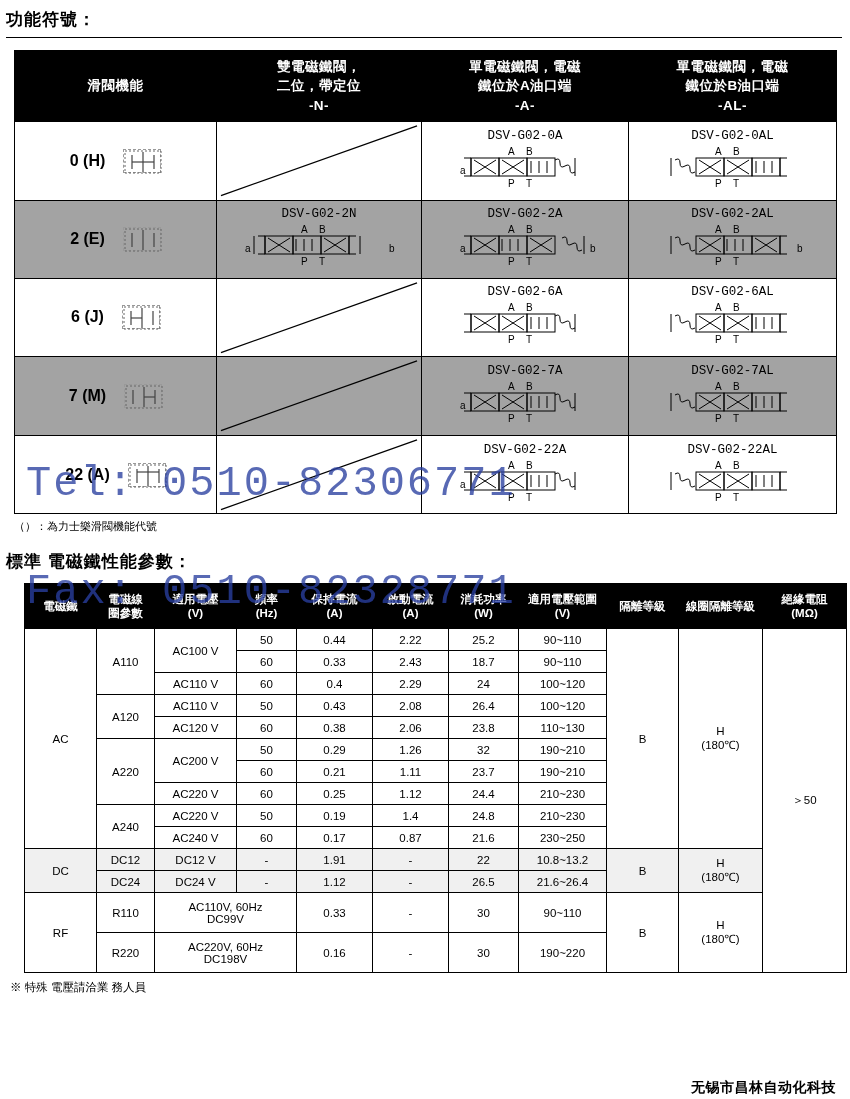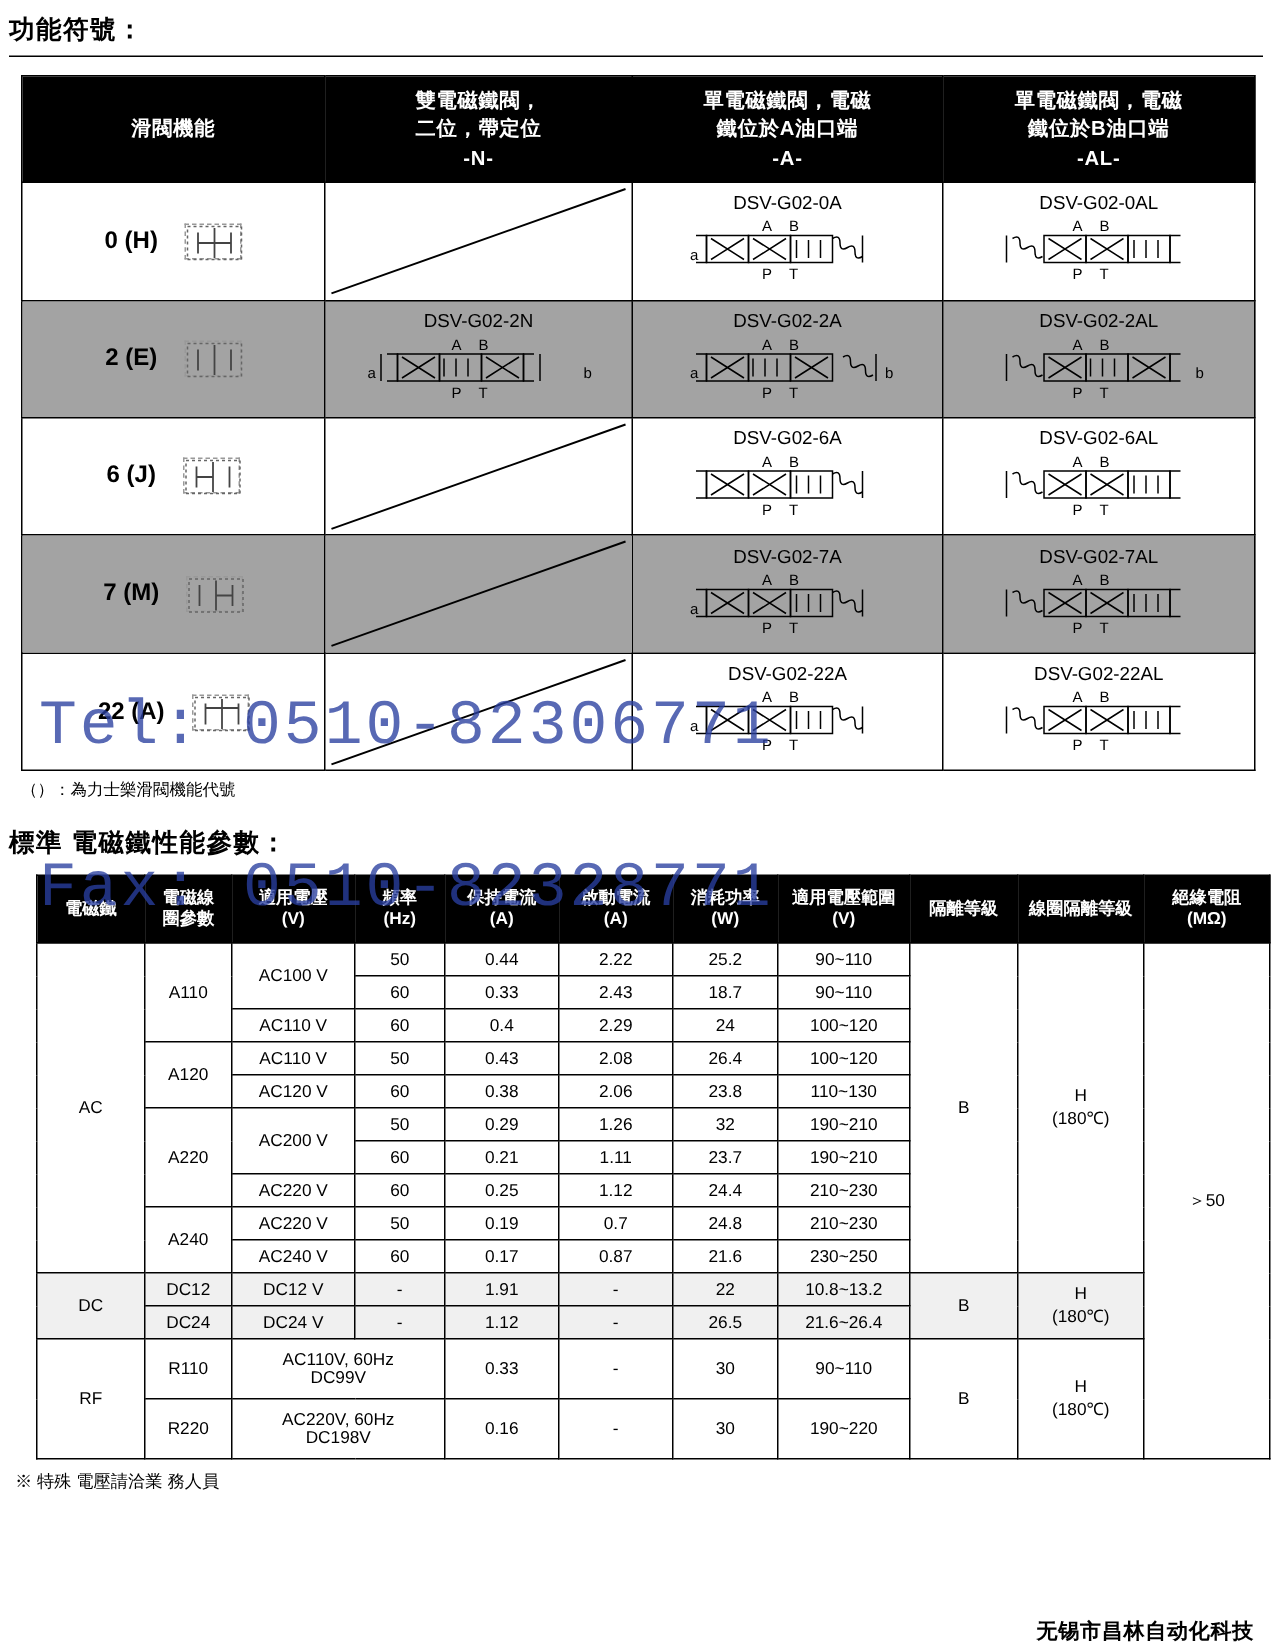--- a/index.html
+++ b/index.html
@@ -65,21 +65,21 @@
     position: relative;
   }
   .fnname-inner {
     display: flex;
     align-items: center;
     justify-content: center;
     gap: 18px;
   }
   .code {
     font-size: 12.5px;
-    font-family: Liberation Sans, sans-serif;
+    font-family: Liberation Mono, monospace;
     margin-bottom: 2px;
     display: block;
   }
   .diag-cell {
     position: relative;
   }
   .slash {
     display: block;
     width: 100%;
     height: 100%;
@@ -665,21 +665,21 @@
         <td>0.25</td>
         <td>1.12</td>
         <td>24.4</td>
         <td>210~230</td>
       </tr>
       <tr>
         <td rowspan="2">A240</td>
         <td>AC220 V</td>
         <td>50</td>
         <td>0.19</td>
-        <td>0.7</td>
+        <td>1.4</td>
         <td>24.8</td>
         <td>210~230</td>
       </tr>
       <tr>
         <td>AC240 V</td>
         <td>60</td>
         <td>0.17</td>
         <td>0.87</td>
         <td>21.6</td>
         <td>230~250</td>

